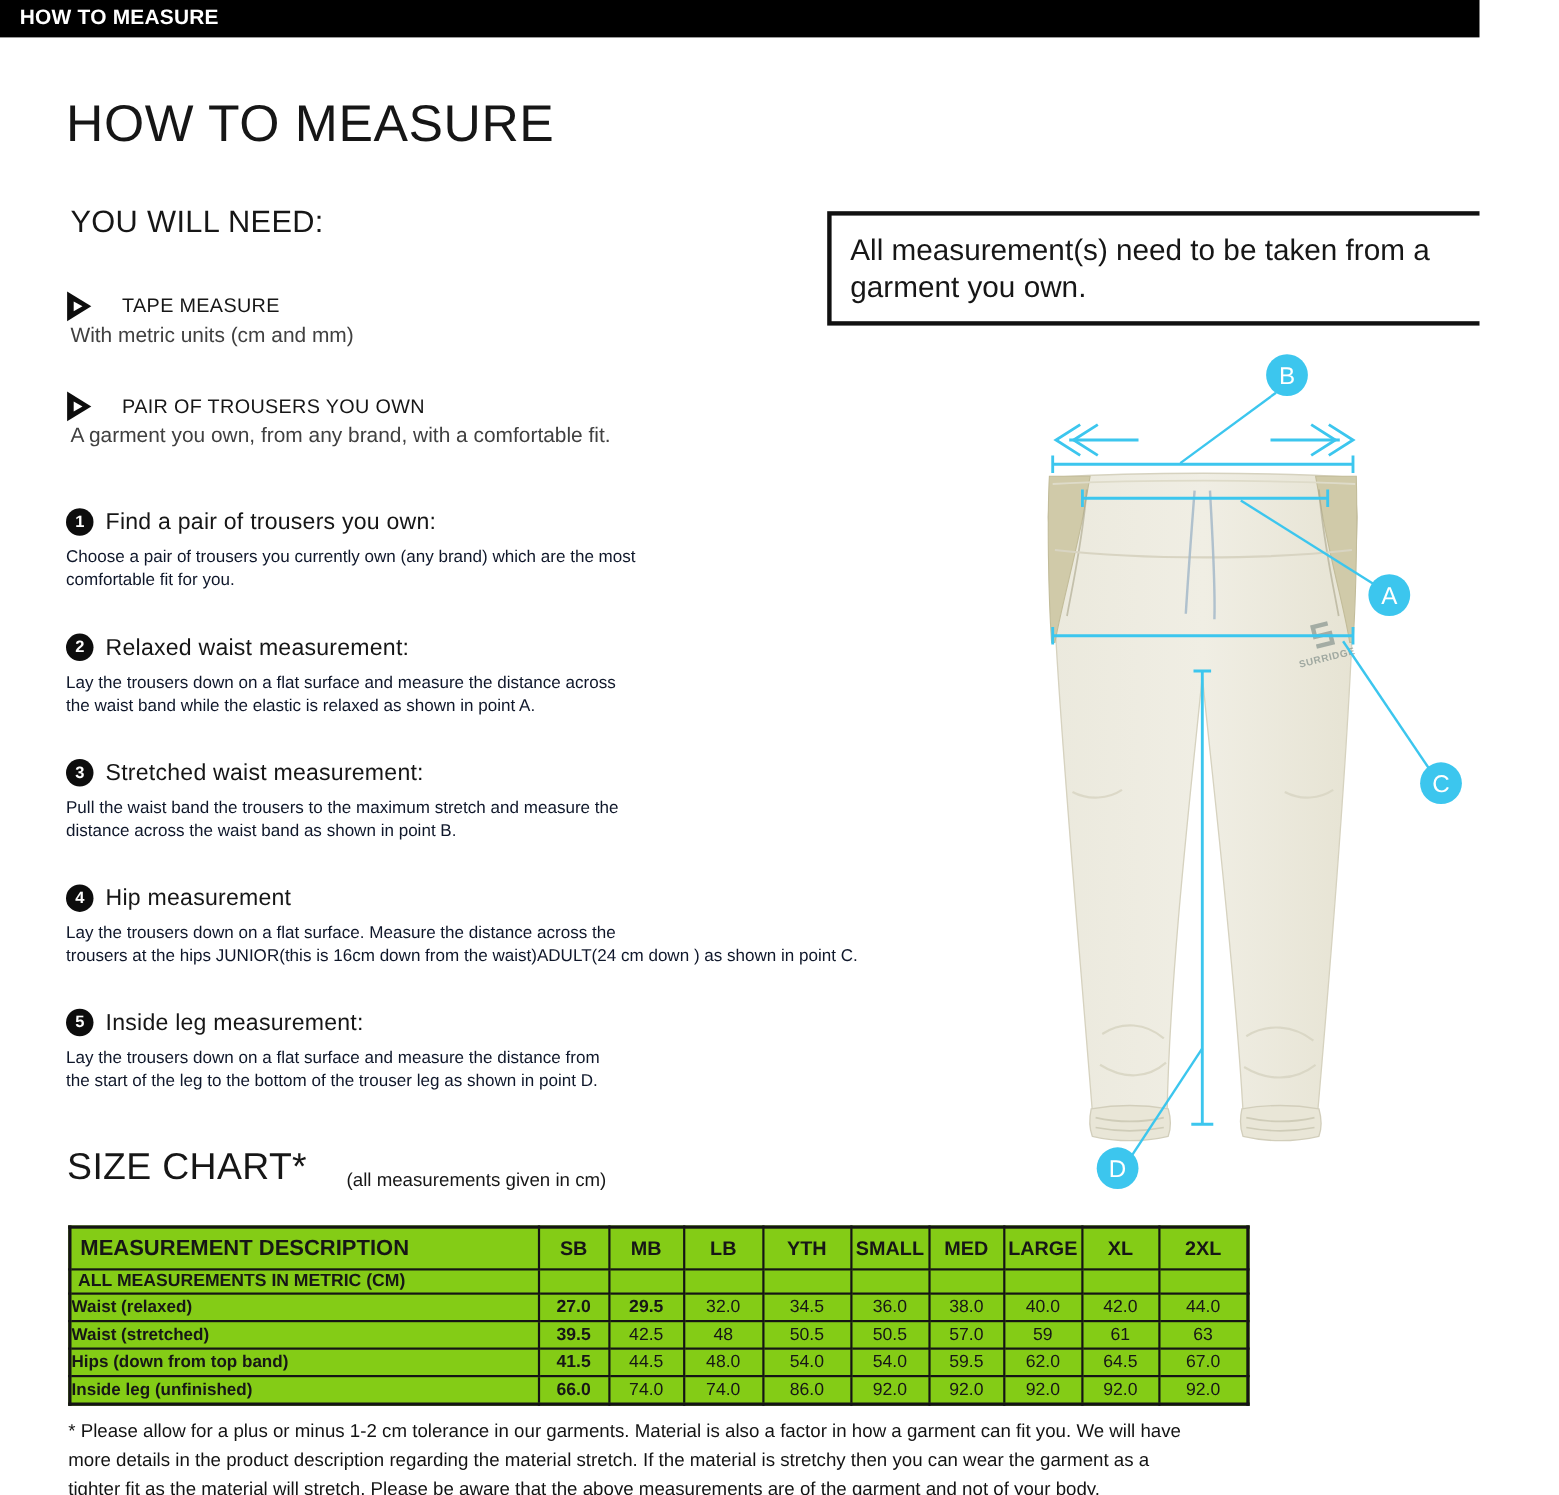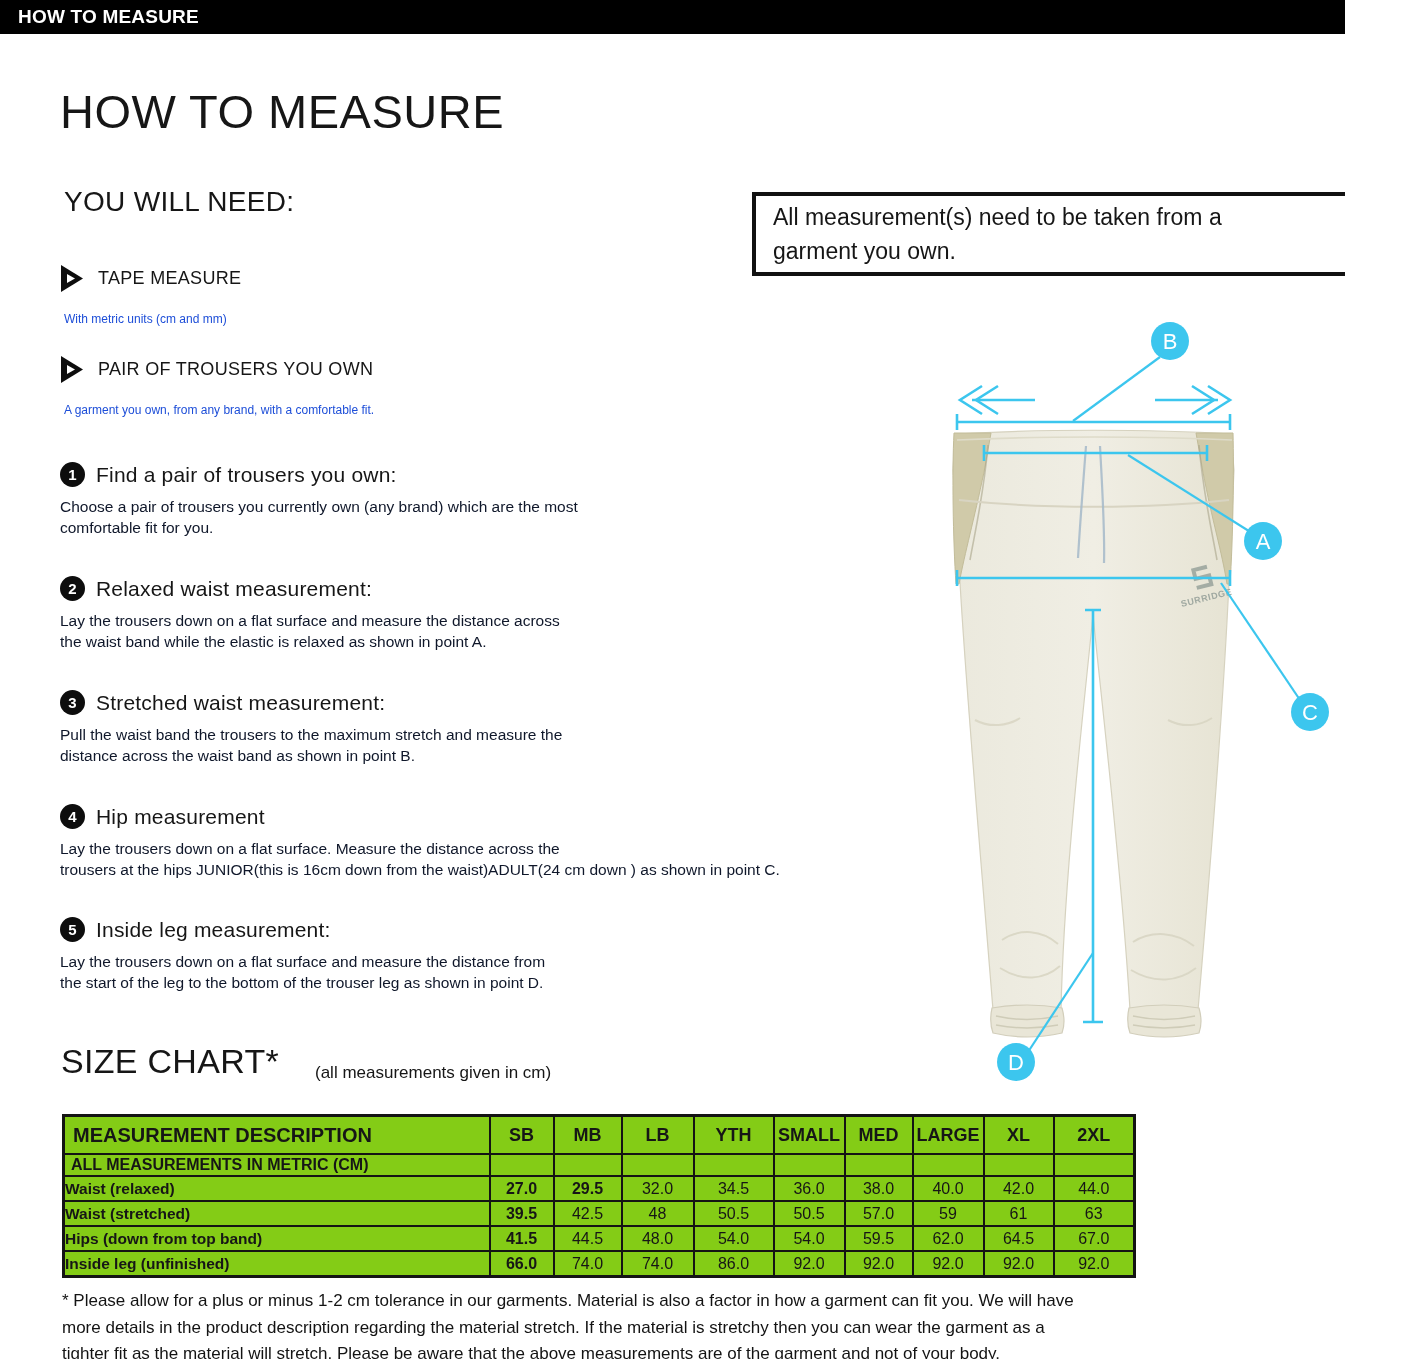--- a/index.html
+++ b/index.html
@@ -12,35 +12,35 @@
                 font-size:19px;font-weight:600;letter-spacing:.2px;}
   .topbar-logo{position:absolute;right:14px;top:2px;width:56px;height:30px;color:#fff;
                display:flex;flex-direction:column;align-items:center;justify-content:center;}
   .topbar-logo .brand{font-size:8px;font-weight:bold;letter-spacing:1.2px;margin-top:1px;}
 
   
   .h1{position:absolute;left:60px;top:84px;font-size:47px;font-weight:400;letter-spacing:.5px;}
   .need-heading{position:absolute;left:64px;top:186px;font-size:28px;font-weight:400;letter-spacing:.3px;}
 
   .need-item{position:absolute;left:60px;}
-  .need-item-head{display:flex;align-items:center;gap:13px;}
+  .need-item-head{display:flex;align-items:center;gap:26px;}
   .need-item-head .ttl{font-size:18px;letter-spacing:.3px;}
-  .need-desc{font-size:12px;margin-top:19px;margin-left:4px;color:#1d4ed8;}
+  .need-desc{font-size:19px;margin-top:2px;margin-left:4px;color:#404040;}
 
   
   .step{position:absolute;left:60px;}
   .step-head{display:flex;align-items:center;}
   .step-num{width:25px;height:25px;border-radius:50%;background:#0d0d0d;color:#fff;
             font-size:15px;font-weight:bold;display:flex;align-items:center;justify-content:center;flex:0 0 25px;}
   .step-title{font-size:21px;margin-left:11px;letter-spacing:.2px;}
   .step-body{font-size:15.5px;line-height:21px;margin-top:9px;white-space:pre-line;color:#0f172a;}
 
   
   .notice{position:absolute;left:752px;top:192px;width:604px;box-sizing:border-box;
-          border:4px solid #111;padding:4px 17px;font-size:23px;line-height:34px;white-space:pre-line;}
+          border:4px solid #111;padding:14px 17px;font-size:27px;line-height:34px;white-space:pre-line;}
 
   
   .sc-heading{position:absolute;left:61px;top:1042px;font-size:34px;font-weight:400;letter-spacing:.3px;}
   .sc-note{position:absolute;left:315px;top:1063px;font-size:17px;}
 
   
   .tablewrap{position:absolute;left:62px;top:1114px;}
   table.size{border-collapse:collapse;table-layout:fixed;width:1071px;border:3px solid #141414;background:#84cc16;}
   table.size td, table.size th{border:2px solid #141414;padding:0;vertical-align:middle;overflow:hidden;}
   table.size thead th{height:36px;font-size:18px;font-weight:bold;text-align:center;}

